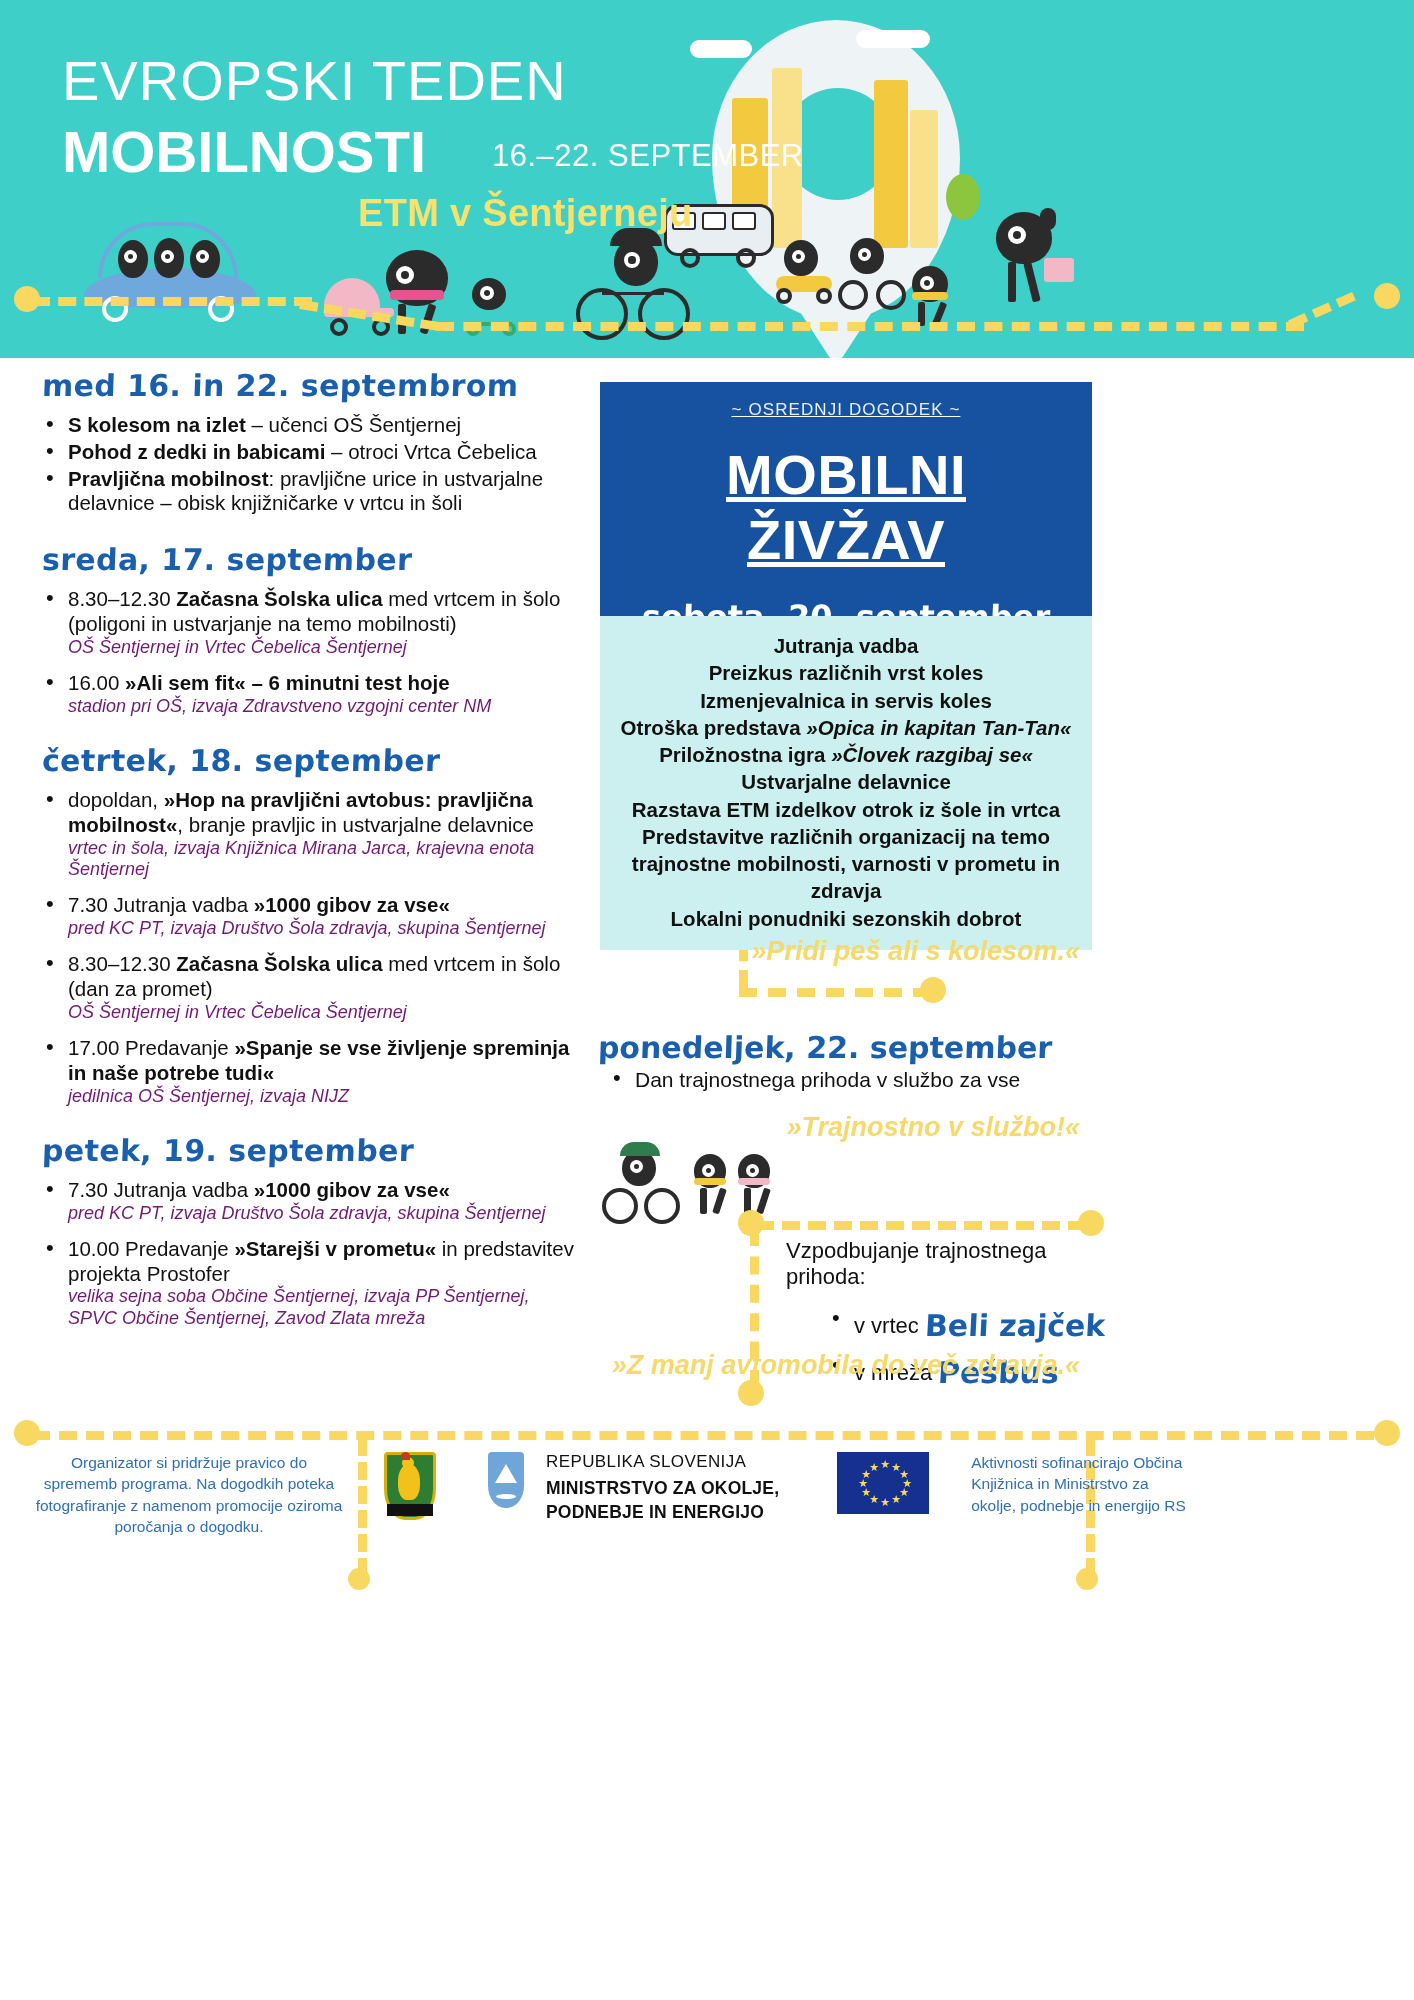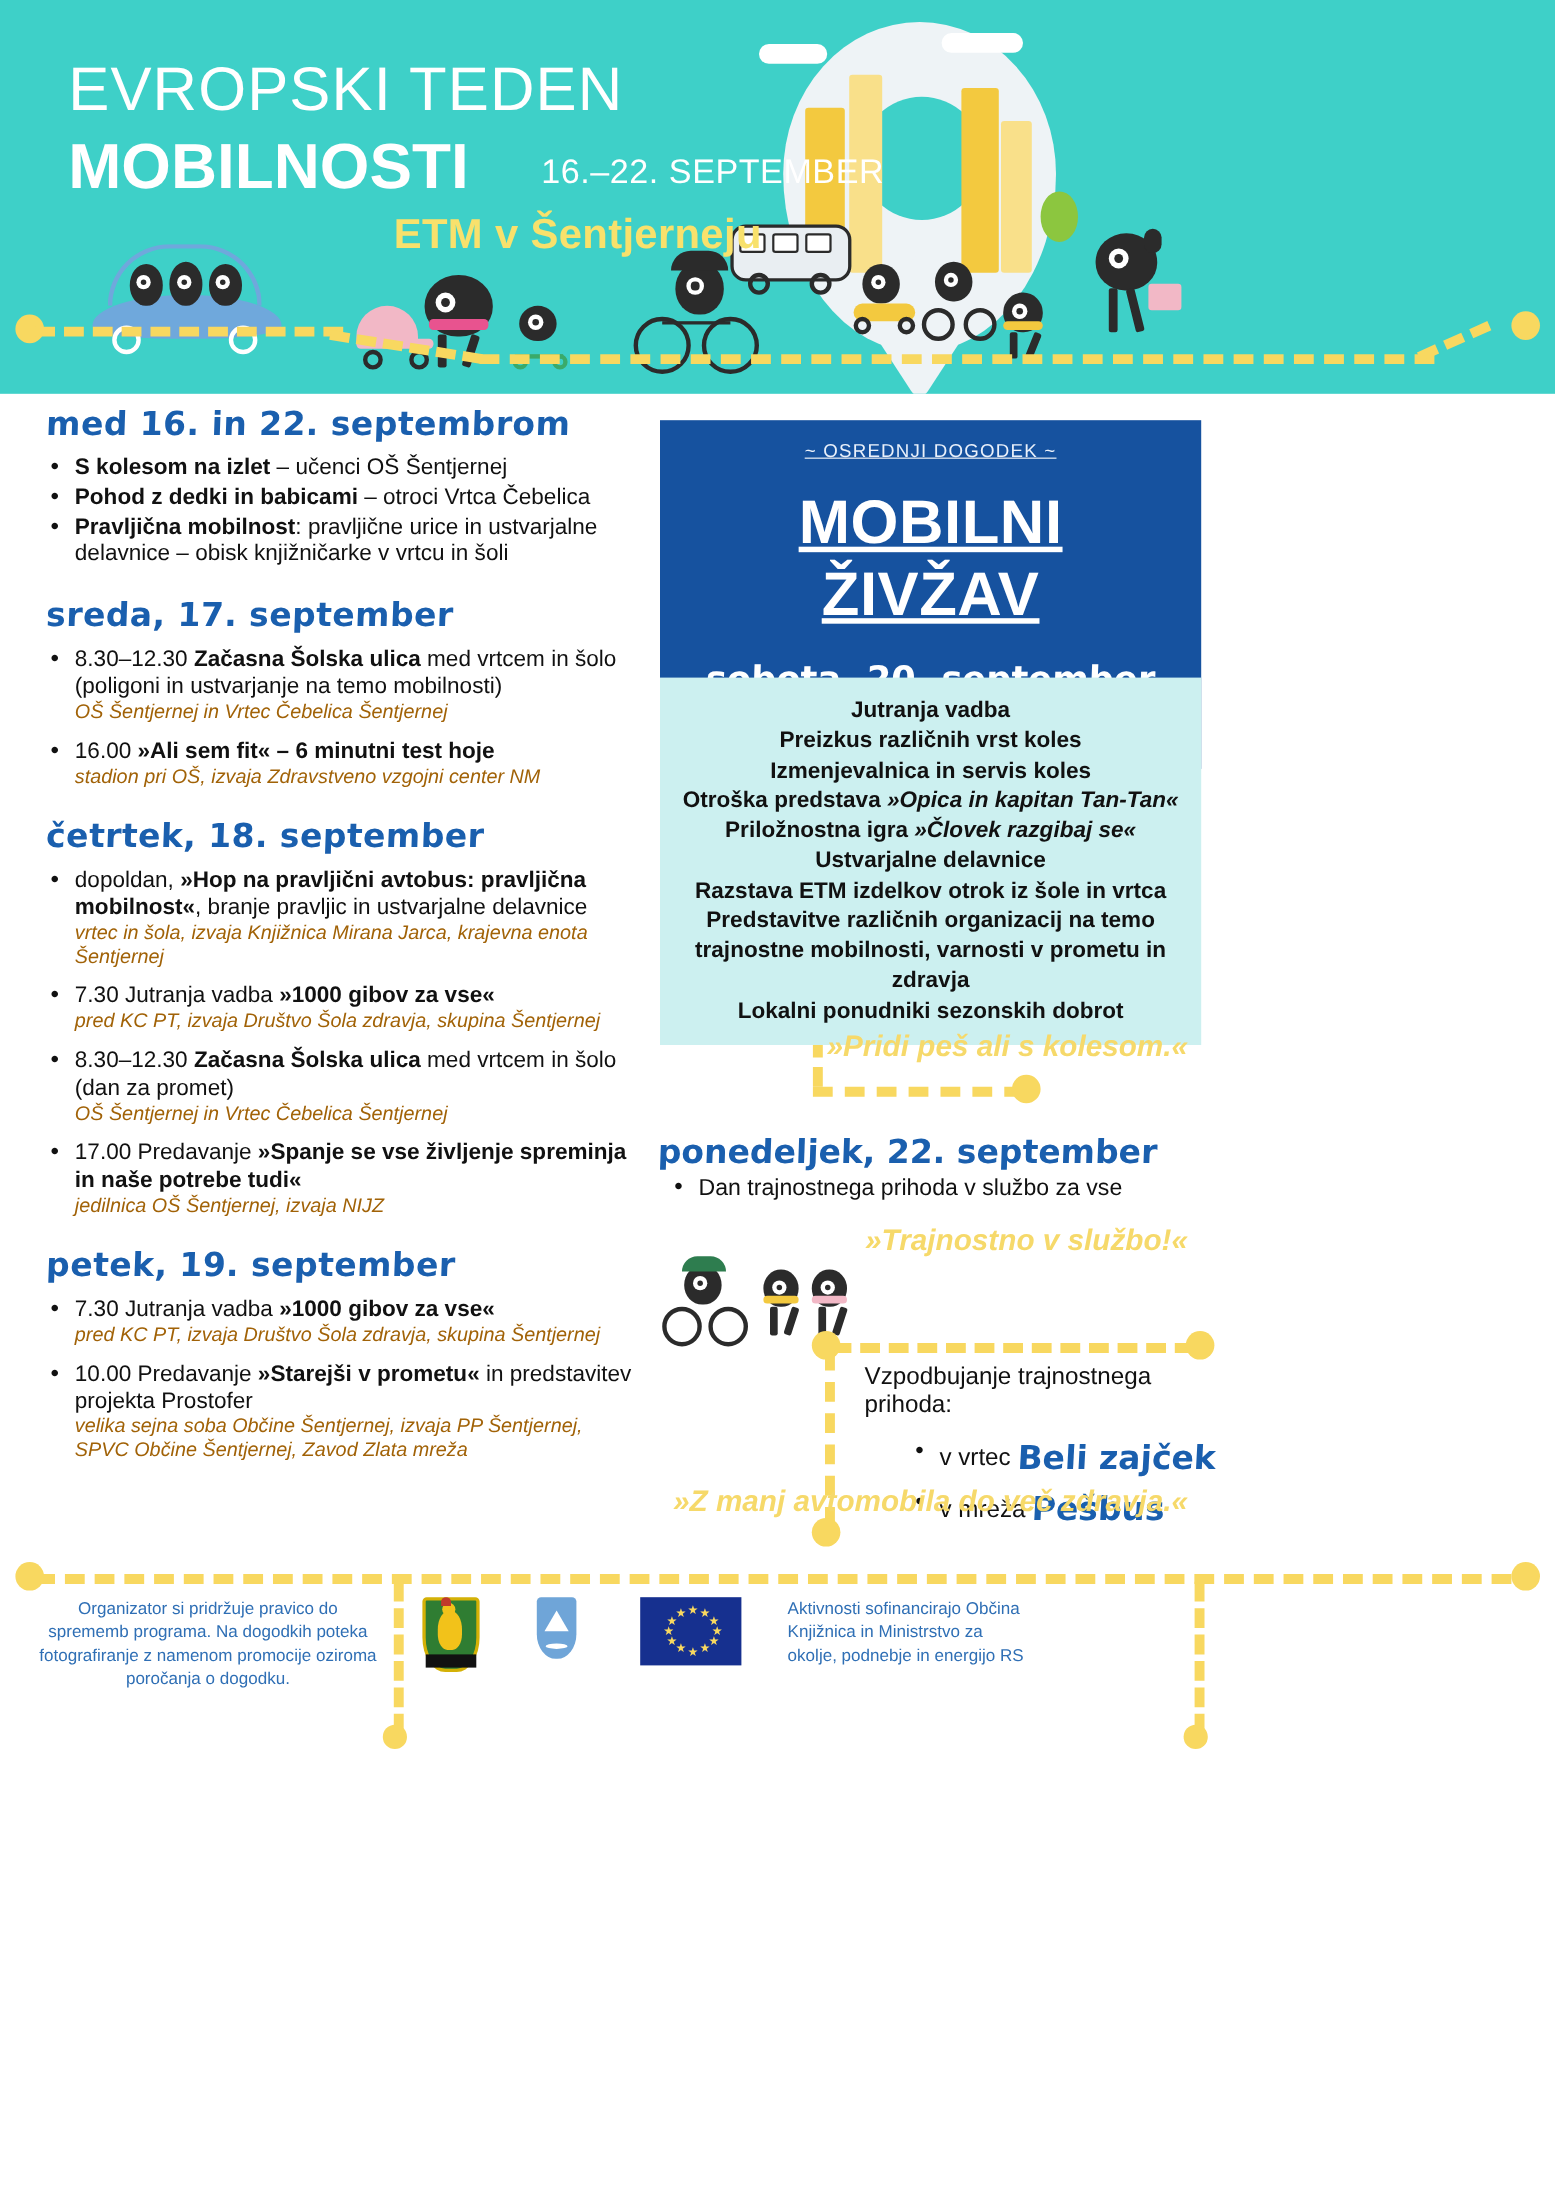--- a/index.html
+++ b/index.html
@@ -84,21 +84,21 @@
   ul.items { list-style:none; }
   ul.items li {
     position:relative; padding-left:26px; margin-bottom:13px;
     font-size:20.5px; line-height:1.21; color:#111;
   }
   ul.items li::before{
     content:"•"; position:absolute; left:4px; top:-2px; font-size:22px; color:#111;
   }
   ul.items.tight li { margin-bottom:2px; }
   .b { font-weight:bold; }
-  .note { display:block; font-style:italic; font-size:18px; line-height:1.18; color:#a16207; }
+  .note { display:block; font-style:italic; font-size:18px; line-height:1.18; color:#701a75; }
 
   .blue-box {
     position:absolute; left:4px; top:8px; width:488px; background:#16529f;
     padding:18px 20px 24px; text-align:center; color:#fff;text-decoration:underline;
   }
   .blue-kicker { font-size:17px; letter-spacing:1.1px; color:#eaf1fb; }
   .blue-title {
     font-size:56px; font-weight:bold; letter-spacing:0.5px; margin-top:22px;
   }
   .blue-date {
@@ -436,20 +436,25 @@
       <div class="crest-bird"></div>
       <div class="crest-band"></div>
     </div>
 
     <div class="si-logo" style="margin-left:52px;">
       <div class="si-shield"></div>
       <div class="si-mtn"></div>
       <div class="si-wave"></div>
     </div>
 
+    <div style="margin-left:22px;">
+      <div class="min-name">REPUBLIKA SLOVENIJA</div>
+      <div class="min-bold" style="margin-top:6px;">MINISTRSTVO ZA OKOLJE,</div>
+      <div class="min-bold" style="margin-top:3px;">PODNEBJE IN ENERGIJO</div>
+    </div>
 
     <div class="eu-flag" style="margin-left:58px;">
       <div class="eu-star" style="left:43px;top:7px;">★</div>
       <div class="eu-star" style="left:32px;top:10px;">★</div>
       <div class="eu-star" style="left:54px;top:10px;">★</div>
       <div class="eu-star" style="left:24px;top:17px;">★</div>
       <div class="eu-star" style="left:62px;top:17px;">★</div>
       <div class="eu-star" style="left:21px;top:26px;">★</div>
       <div class="eu-star" style="left:65px;top:26px;">★</div>
       <div class="eu-star" style="left:24px;top:35px;">★</div>

